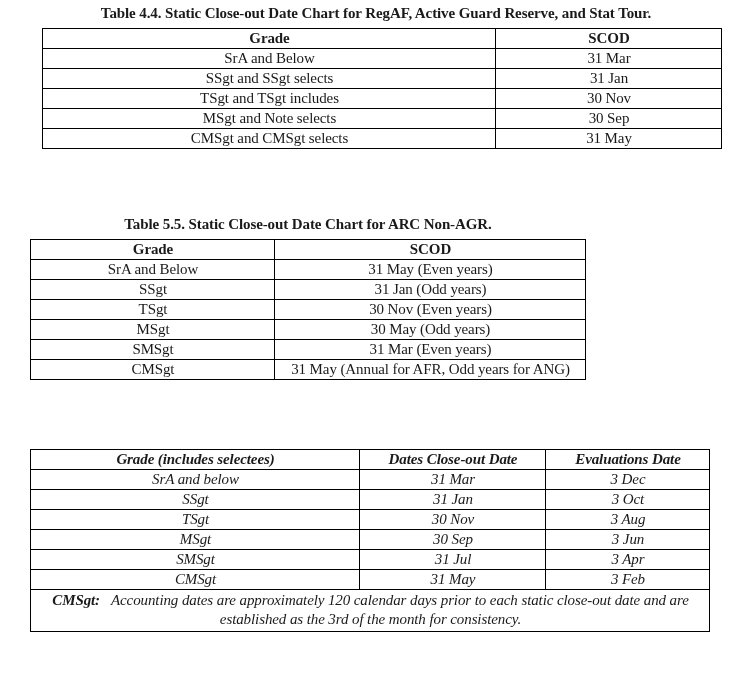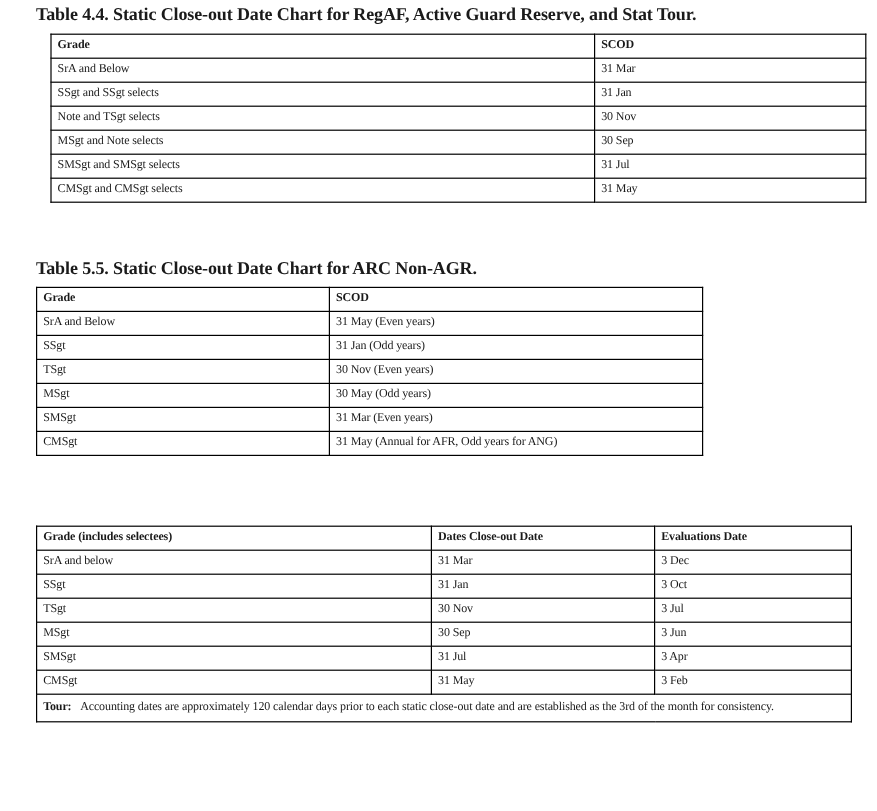--- a/index.html
+++ b/index.html
@@ -16,38 +16,39 @@
     -webkit-font-smoothing: none;
   }
 
   .doc {
     position: absolute;
     left: 0;
     top: 0;
     width: 731px;
     height: 676px;
     overflow: hidden;
+    text-align: center;
   }
 
   .table-block {
     position: absolute;
   }
 
   .table-caption {
     font-size: 15px;
     font-weight: bold;
     line-height: 18px;
     white-space: nowrap;
     letter-spacing: -0.1px;
   }
 
   table.doc-table {
     border-collapse: collapse;
     table-layout: fixed;
-    font-size: 10px;
+    font-size: 15px;
     line-height: 16px;
   }
 
   table.doc-table td {
     border: 1px solid #000000;
     padding: 1px 4px 2px 5px;
     vertical-align: top;
     height: 20px;
     box-sizing: border-box;
     letter-spacing: -0.1px;
@@ -79,21 +80,21 @@
   #block-t44 col.c2 { width: 226px; }
 
   
   #block-t45 { left: 30px; top: 215px; }
   #block-t45 table { margin-left: 0px; margin-top: 6px; width: 555px; }
   #block-t45 col.c1 { width: 244px; }
   #block-t45 col.c2 { width: 311px; }
 
   
   #block-t46 { left: 30px; top: 432px; }
-  #block-t46 table { margin-left: 0px; margin-top: 6px; width: 679px; }
+  #block-t46 table { margin-left: 0px; margin-top: 17px; width: 679px; font-style: italic; }
   #block-t46 col.c1 { width: 329px; }
   #block-t46 col.c2 { width: 186px; }
   #block-t46 col.c3 { width: 164px; }
 </style>
 </head>
 <body>
 
 <div class="doc">
 
   <div class="table-block" id="block-t44">
@@ -110,30 +111,26 @@
         </tr>
         <tr>
           <td>SrA and Below</td>
           <td>31 Mar</td>
         </tr>
         <tr>
           <td>SSgt and SSgt selects</td>
           <td>31 Jan</td>
         </tr>
         <tr>
-          <td>Note and TSgt selects</td>
+          <td>TSgt and TSgt includes</td>
           <td>30 Nov</td>
         </tr>
         <tr>
           <td>MSgt and Note selects</td>
           <td>30 Sep</td>
-        </tr>
-        <tr>
-          <td>SMSgt and SMSgt selects</td>
-          <td>31 Jul</td>
         </tr>
         <tr>
           <td>CMSgt and CMSgt selects</td>
           <td>31 May</td>
         </tr>
       </tbody>
     </table>
   </div>
 
   <div class="table-block" id="block-t45">
@@ -195,40 +192,40 @@
           <td>3 Dec</td>
         </tr>
         <tr>
           <td>SSgt</td>
           <td>31 Jan</td>
           <td>3 Oct</td>
         </tr>
         <tr>
           <td>TSgt</td>
           <td>30 Nov</td>
-          <td>3 Jul</td>
+          <td>3 Aug</td>
         </tr>
         <tr>
           <td>MSgt</td>
           <td>30 Sep</td>
           <td>3 Jun</td>
         </tr>
         <tr>
           <td>SMSgt</td>
           <td>31 Jul</td>
           <td>3 Apr</td>
         </tr>
         <tr>
           <td>CMSgt</td>
           <td>31 May</td>
           <td>3 Feb</td>
         </tr>
         <tr>
           <td class="note" colspan="3">
-            <span class="note-label">Tour:</span>
+            <span class="note-label">CMSgt:</span>
             <span class="note-body">&nbsp;&nbsp;Accounting dates are approximately 120 calendar days prior to each static close-out date and are established as the 3rd of the month for consistency.</span>
           </td>
         </tr>
       </tbody>
     </table>
   </div>
 
 </div>
 
 </body></html>

